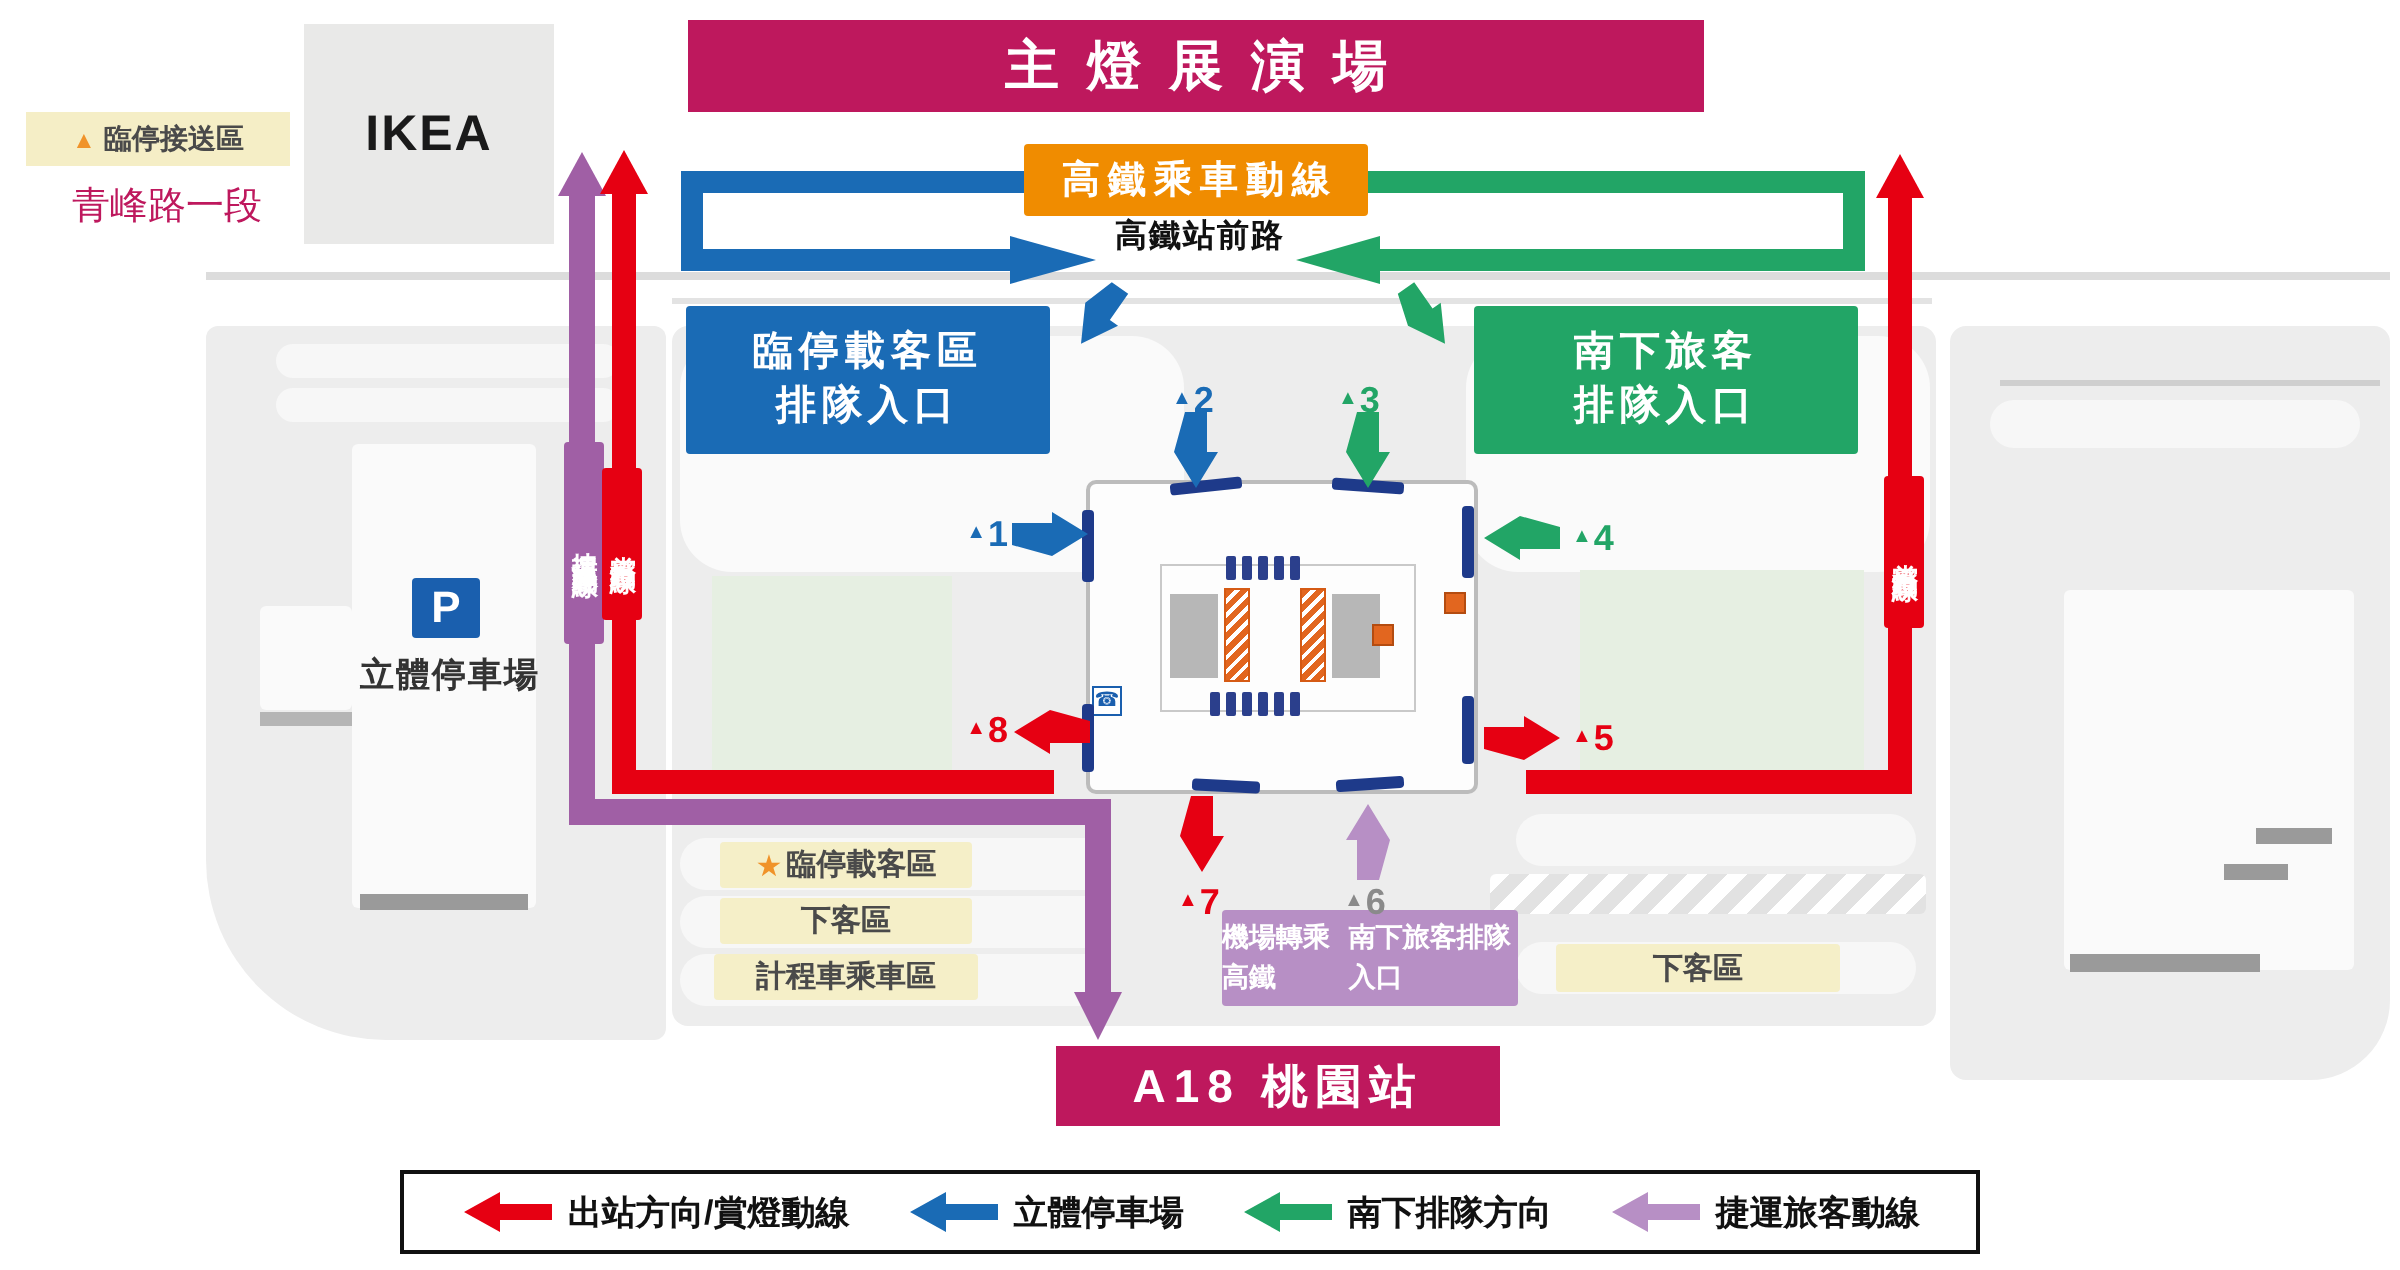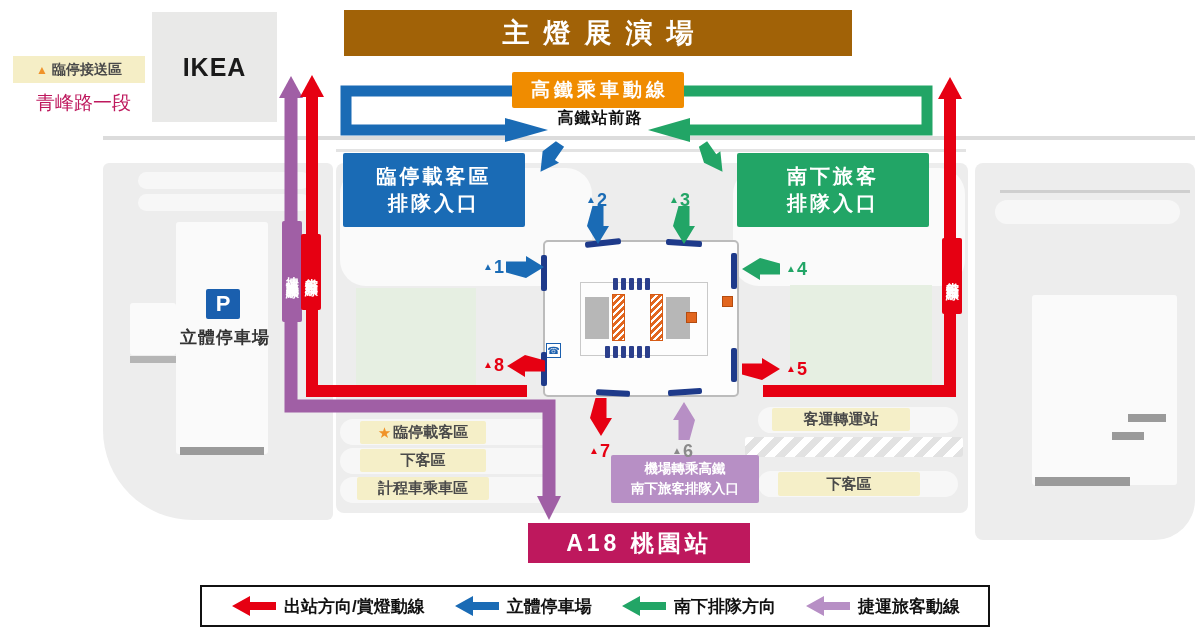--- a/index.html
+++ b/index.html
@@ -22,38 +22,38 @@
   .inner-outline{border:1.5px solid #c9c9c9;}
   .gate{background:#1e3a8a;border-radius:2px;}
   .tickrow{display:flex;gap:3px;}
   .tick{width:5px;height:12px;background:#2b3f8c;border-radius:1px;}
   .platform{background:#b7b7b7;}
   .esc{background:repeating-linear-gradient(135deg,#e2661f 0 3px,#ffffff 3px 5px);border:1px solid #d55a14;}
   .osq{background:#e2661f;border:1px solid #b44c10;}
   .phone{background:#fff;border:1px solid #1a5fae;color:#1a5fae;font-size:10px;line-height:13px;text-align:center;}
 
   
-  .banner-main{background:#a16207;color:#fff;font-size:27px;font-weight:bold;letter-spacing:14px;text-indent:14px;}
+  .banner-main{background:#be185d;color:#fff;font-size:27px;font-weight:bold;letter-spacing:14px;text-indent:14px;}
   .ikea-box{background:#e9e9e8;color:#1a1a1a;font-size:25px;font-weight:bold;letter-spacing:1px;}
   .yellow-box{background:#f5eec6;color:#4a4a4a;font-size:14px;font-weight:bold;}
   .zone{background:#f5efc8;color:#4a4a4a;font-size:15px;font-weight:bold;border-radius:2px;}
   .star{color:#f0932a;margin-right:2px;}
   .tri-orange{color:#f0932a;font-size:12px;margin-right:4px;}
   .road-name{color:#be185d;font-size:19px;font-weight:normal;}
   .hsr-flow{background:#f08c00;color:#fff;font-size:19px;font-weight:bold;letter-spacing:4px;text-indent:4px;border-radius:2px;}
   .road-front{color:#111;font-size:16px;font-weight:bold;letter-spacing:1px;font-family:Liberation Mono, monospace;}
   .entry{color:#fff;font-size:20px;font-weight:bold;letter-spacing:3px;line-height:1.35;flex-direction:column;border-radius:2px;}
   .entry-n{background:#1a6bb5;}
   .entry-s{background:#22a566;}
   .vlabel{writing-mode:vertical-rl;color:#fff;font-size:13px;font-weight:bold;letter-spacing:2px;text-align:center;border-radius:2px;display:flex;align-items:center;justify-content:center;}
   .vl-purple{background:#a05fa5;}
   .vl-red{background:#e60012;}
   .p-badge{background:#1a5fae;color:#fff;font-size:22px;font-weight:bold;border-radius:2px;}
   .parking-label{color:#333;font-size:17px;font-weight:bold;letter-spacing:1px;}
-  .airport-box{background:#b78fc5;color:#fff;font-size:13.5px;font-weight:bold;line-height:1.5;flex-direction:column;border-radius:2px;}
+  .airport-box{background:#b78fc5;color:#fff;font-size:13.5px;font-weight:bold;line-height:1.5;flex-direction:row;border-radius:2px;}
   .a18{background:#be185d;color:#fff;font-size:23px;font-weight:bold;letter-spacing:4px;}
 
   
   .marker{display:flex;align-items:center;font-weight:bold;font-size:18px;width:34px;}
   .marker .tri{font-size:10px;margin-right:1px;transform:translateY(-1px);}
   .mk-blue{color:#1a6bb5;} .mk-green{color:#22a566;} .mk-red{color:#e60012;} .mk-gray{color:#8a8a8a;}
   .right-align{justify-content:flex-end;}
 
   
   .legend{border:2.5px solid #111;background:#fff;display:flex;align-items:center;justify-content:space-evenly;}
@@ -212,21 +212,20 @@
 
   <div class="abs flexc p-badge" style="left:206px;top:289px;width:34px;height:30px;">P</div>
   <div class="abs parking-label" style="left:160px;top:326px;width:130px;text-align:center;">立體停車場</div>
 
   <div class="abs flexc zone" style="left:360px;top:421px;width:126px;height:23px;">
     <span class="star">★</span>
     <span>臨停載客區</span>
   </div>
   <div class="abs flexc zone" style="left:360px;top:449px;width:126px;height:23px;">下客區</div>
   <div class="abs flexc zone" style="left:357px;top:477px;width:132px;height:23px;">計程車乘車區</div>
-  <div class="abs flexc zone" style="left:772px;top:408px;width:138px;height:23px;">客運轉運站</div>
   <div class="abs flexc zone" style="left:778px;top:472px;width:142px;height:24px;">下客區</div>
 
   <div class="abs flexc airport-box" style="left:611px;top:455px;width:148px;height:48px;">
     <span>機場轉乘高鐵</span>
     <span>南下旅客排隊入口</span>
   </div>
 
   <div class="abs flexc a18" style="left:528px;top:523px;width:222px;height:40px;">A18 桃園站</div>
 
   <div class="abs marker mk-blue right-align" style="left:470px;top:257px;">

